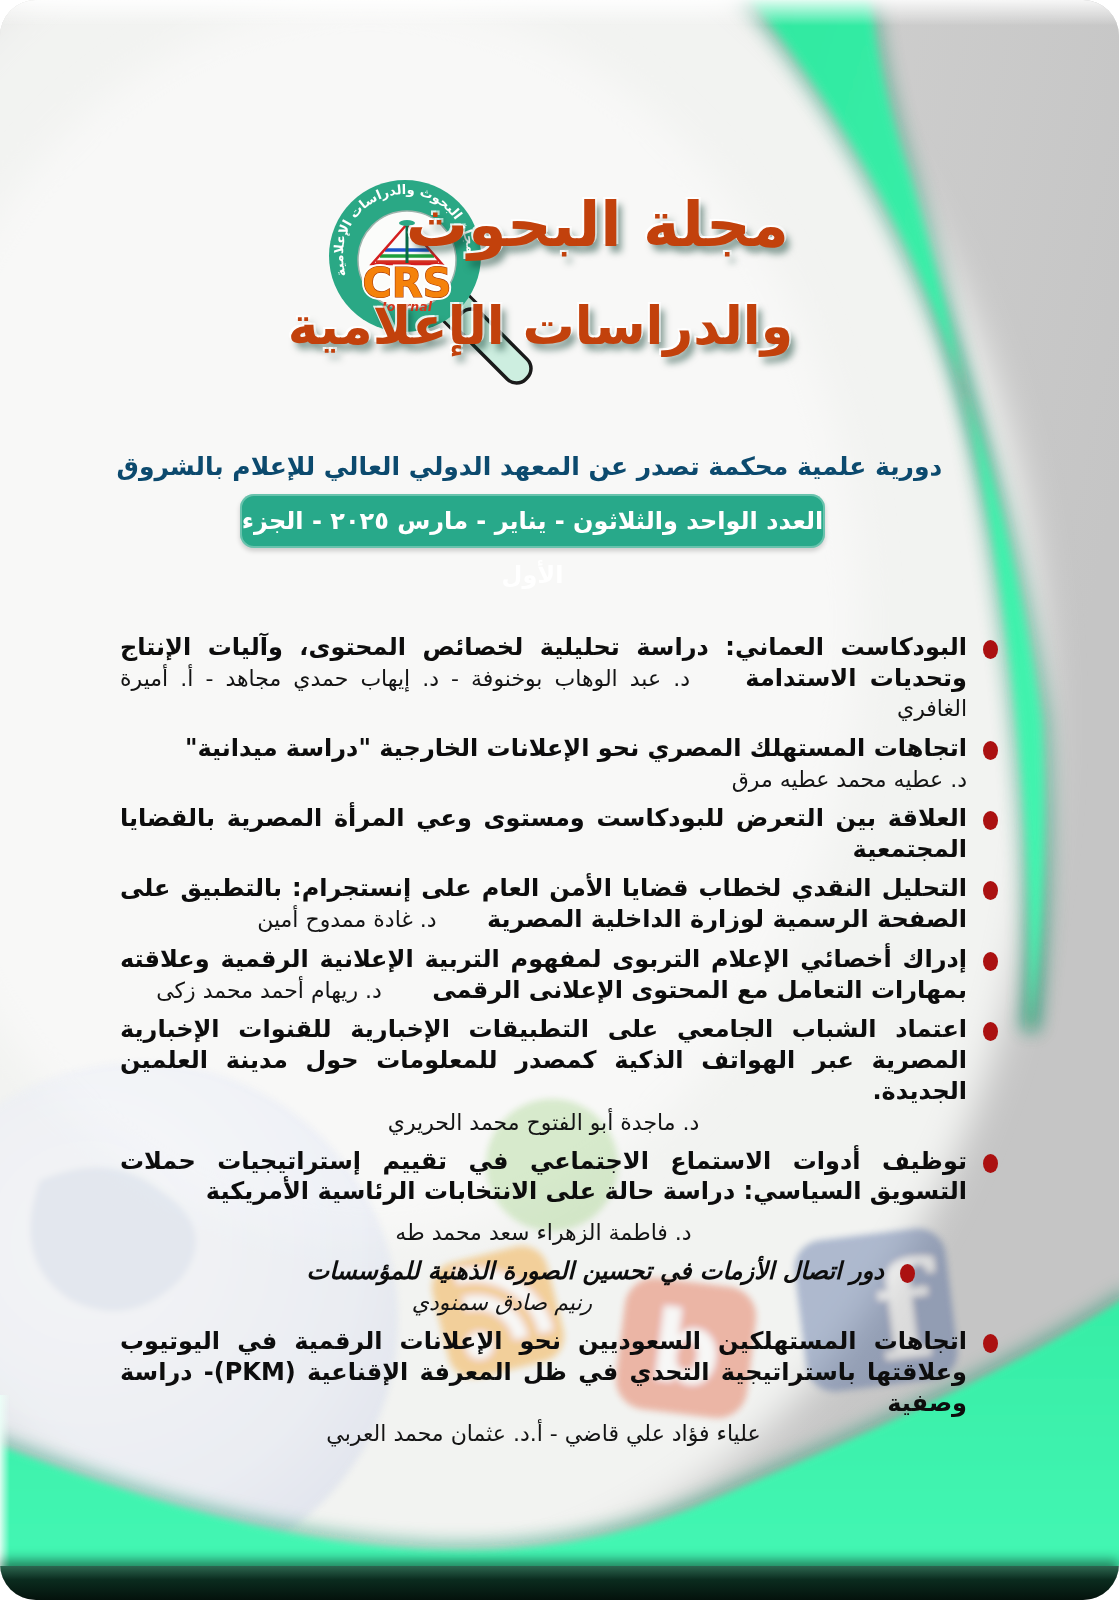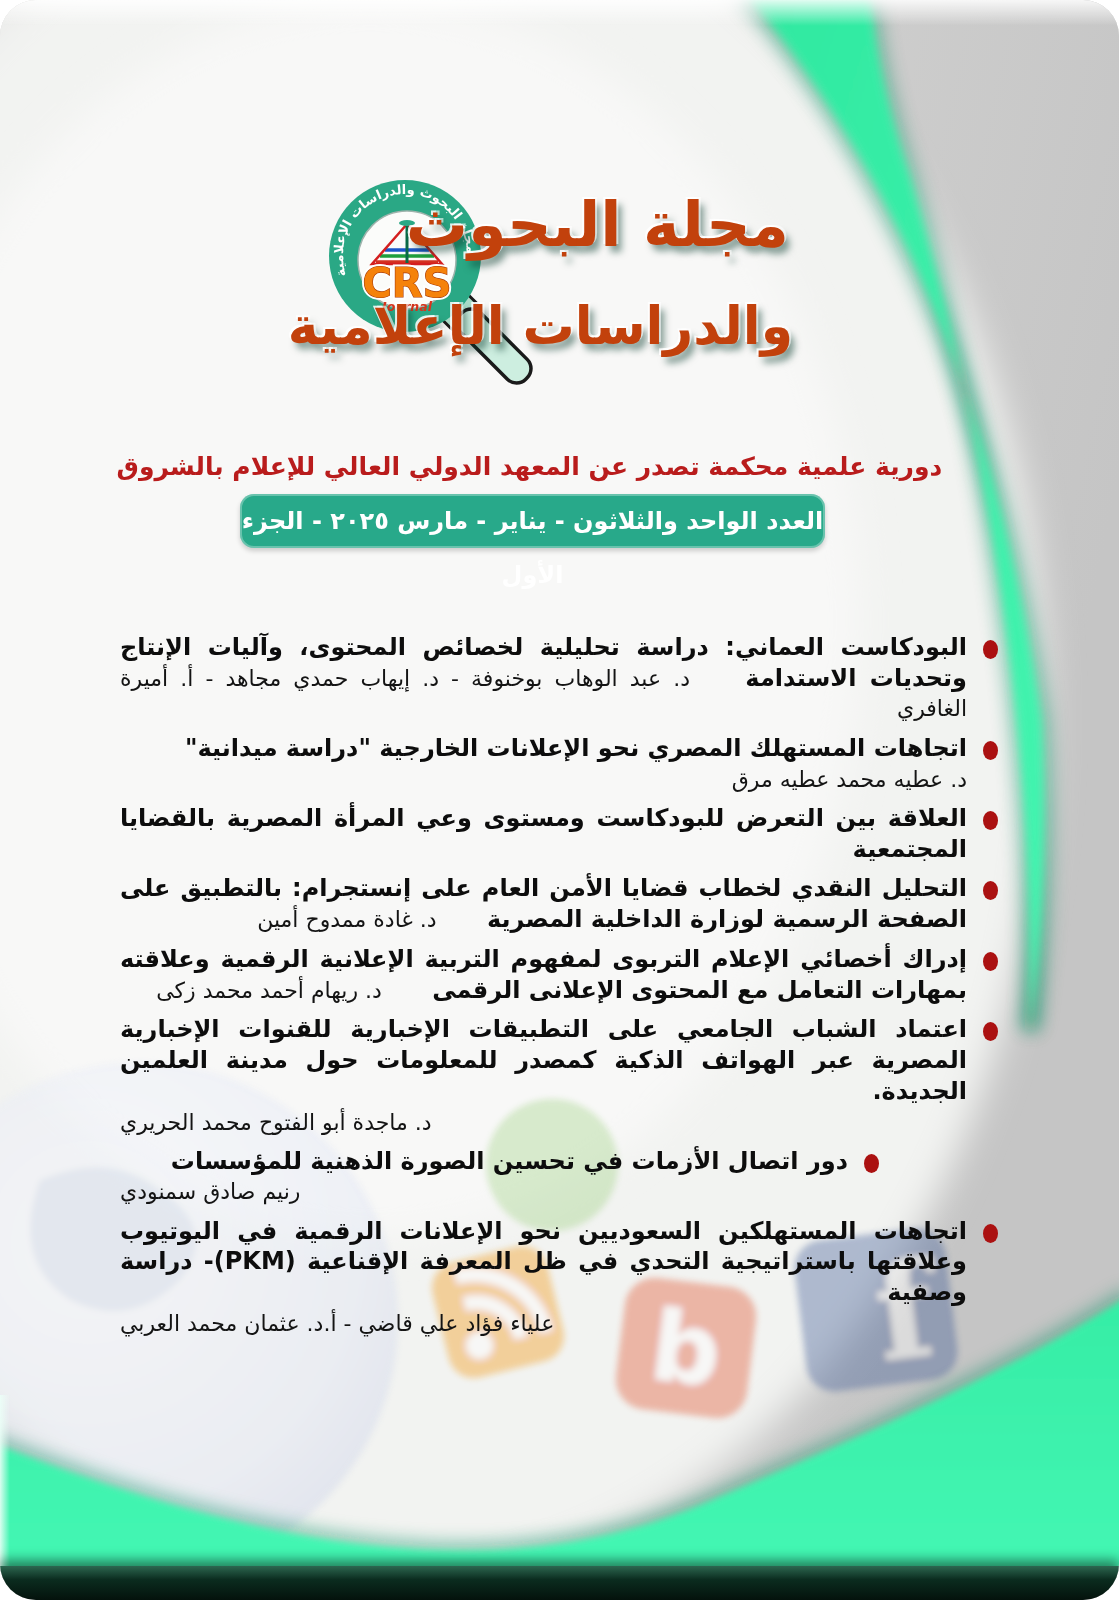--- a/index.html
+++ b/index.html
@@ -25,43 +25,43 @@
   .title-l1, .title-l2{
     position:absolute; z-index:3; direction:rtl; font-weight:bold; color:#c2410c;
     text-shadow:-2px -2px 0 rgba(255,255,255,.85), 2px -2px 0 rgba(255,255,255,.6),
                 5px 6px 7px rgba(10,60,45,.5);
     white-space:nowrap; letter-spacing:-1px;
   }
   .title-l1{top:188px; right:330px; font-size:62px;}
   .title-l2{top:296px; right:326px; font-size:52px;}
   .subtitle{
     position:absolute; z-index:3; top:452px; left:80px; right:140px; direction:rtl;
-    text-align:center; font-size:25px; font-weight:bold; color:#b91c1c;
+    text-align:center; font-size:25px; font-weight:bold; color:#0c4a6e;
   }
   .issue-banner{
     position:absolute; z-index:3; top:494px; left:240px; width:585px; height:54px;
     background:#28a98a; border-radius:14px; color:#ffffff; font-weight:bold;
     font-size:24px; text-align:center; line-height:54px; direction:rtl;
     box-shadow:inset 0 0 0 2px rgba(255,255,255,.3), 0 3px 5px rgba(0,0,0,.18);
   }
   
   .articles{
     position:absolute; z-index:3; top:632px; right:152px; left:120px; direction:rtl;
     font-size:24px; font-weight:bold; color:#0d0d0d; text-align:justify;
   }
   .article{position:relative; margin-bottom:9px; line-height:1.28;}
-  .article.indent{margin-right:119px;}
+  .article.indent{margin-right:83px;font-style:italic;}
   .bullet{
     position:absolute; right:-31px; top:8px; width:15px; height:19px;
     background:#ab1111; border-radius:50%;
   }
   .authors{font-weight:normal; font-size:22px; color:#141414;}
   .authors.inline{margin-right:42px;}
   .authors.blk{display:block; margin-top:2px;}
-  .authors.blk.left{text-align:left;}
+  .authors.blk.left{text-align:center;}
   .authors.blk.center{text-align:right;}
   .authors.blk.right{text-align:right; padding-right:80px;}
   .authors.gap{margin-top:12px;}
 </style>
 </head>
 <body>
 
 <div class="page">
   <div class="canvas">
 
@@ -201,20 +201,25 @@
         <span>إدراك أخصائي الإعلام التربوى لمفهوم التربية الإعلانية الرقمية وعلاقته بمهارات التعامل مع المحتوى الإعلانى الرقمى</span>
         <span class="authors inline">د. ريهام أحمد محمد زكى</span>
       </div>
 
       <div class="article">
         <span class="bullet"></span>
         <span>اعتماد الشباب الجامعي على التطبيقات الإخبارية للقنوات الإخبارية المصرية عبر الهواتف الذكية كمصدر للمعلومات حول مدينة العلمين الجديدة.</span>
         <span class="authors blk left">د. ماجدة أبو الفتوح محمد الحريري</span>
       </div>
 
+      <div class="article">
+        <span class="bullet"></span>
+        <span>توظيف أدوات الاستماع الاجتماعي في تقييم إستراتيجيات حملات التسويق السياسي: دراسة حالة على الانتخابات الرئاسية الأمريكية</span>
+        <span class="authors blk left gap">د. فاطمة الزهراء سعد محمد طه</span>
+      </div>
 
       <div class="article indent">
         <span class="bullet"></span>
         <span>دور اتصال الأزمات في تحسين الصورة الذهنية للمؤسسات</span>
         <span class="authors blk left">رنيم صادق سمنودي</span>
       </div>
 
       <div class="article">
         <span class="bullet"></span>
         <span>اتجاهات المستهلكين السعوديين نحو الإعلانات الرقمية في اليوتيوب وعلاقتها باستراتيجية التحدي في ظل المعرفة الإقناعية (PKM)- دراسة وصفية</span>

